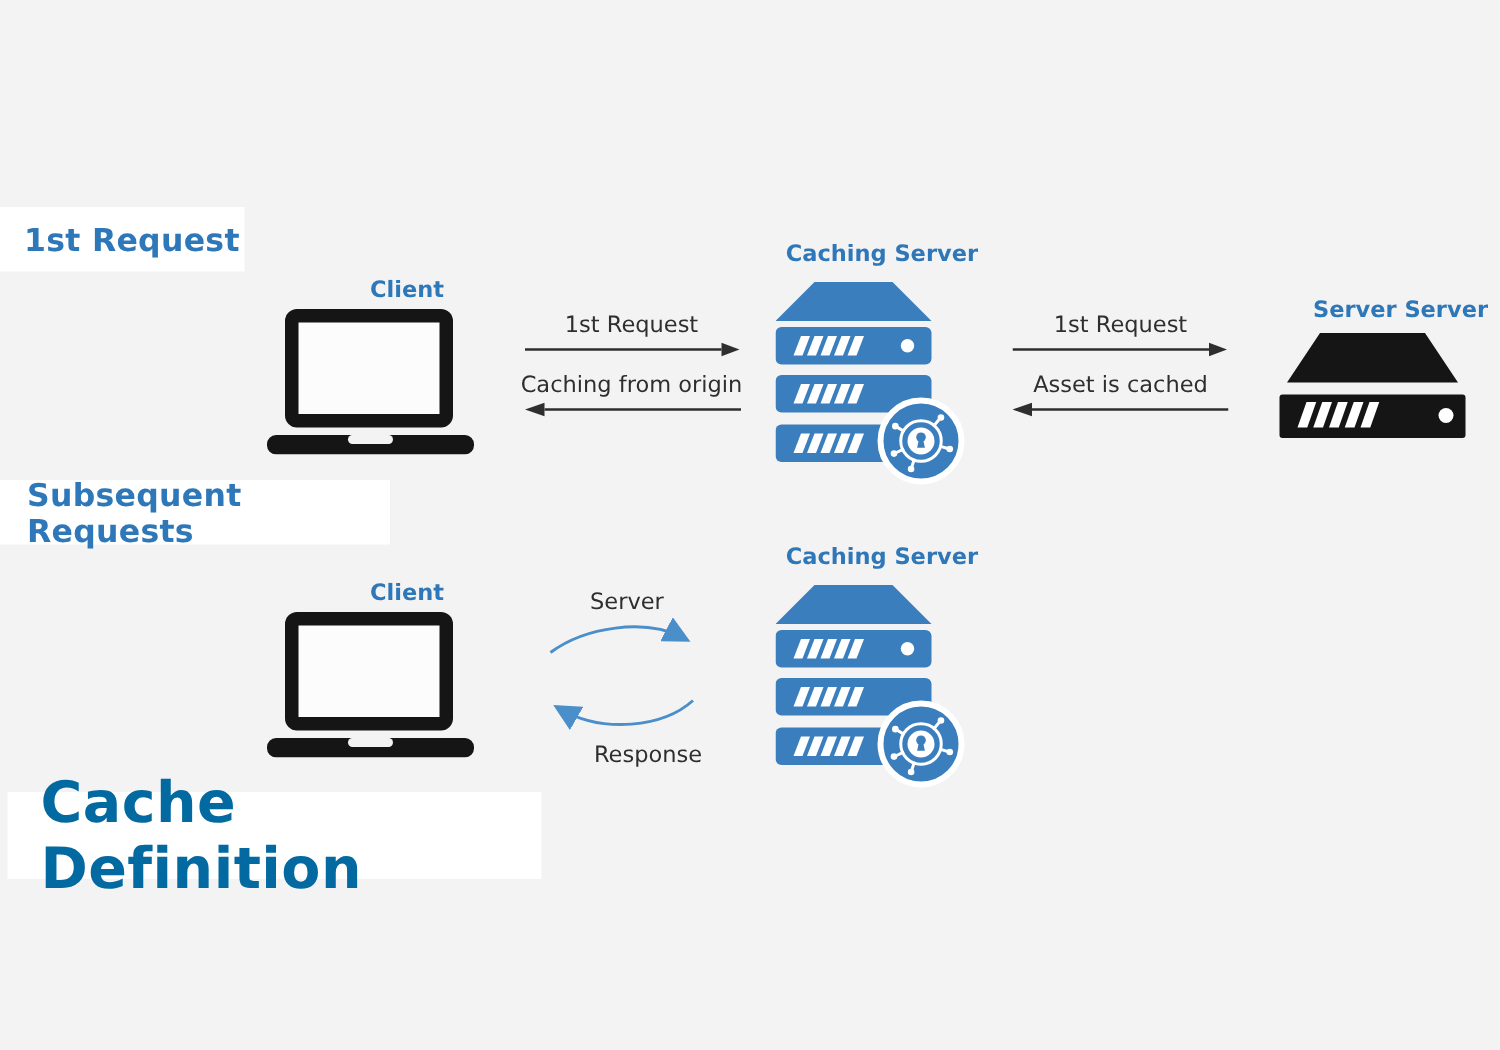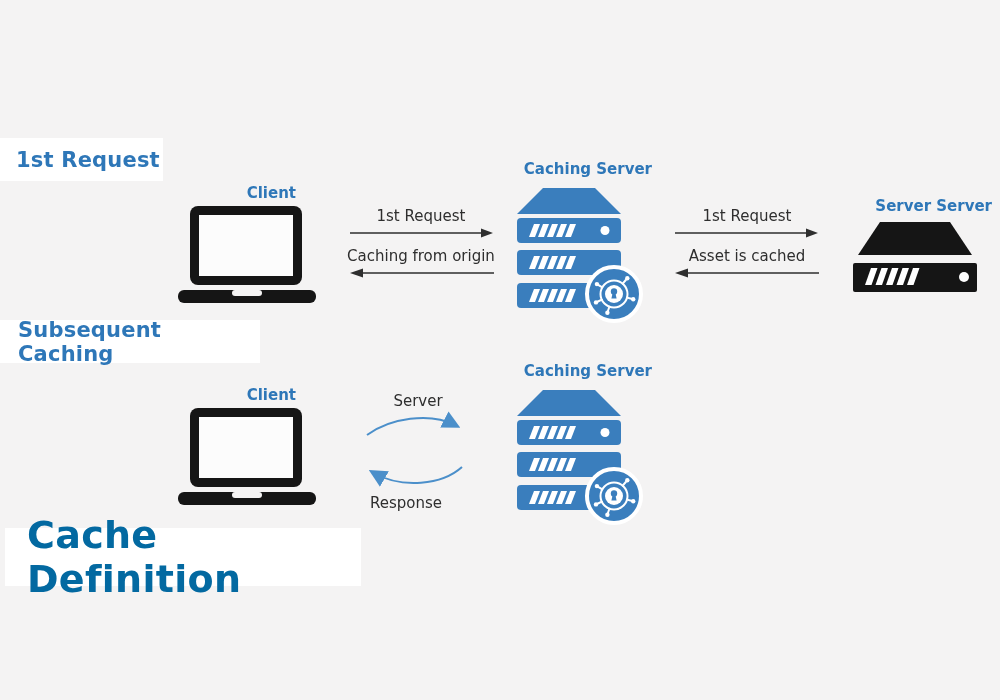--- a/index.html
+++ b/index.html
@@ -139,21 +139,21 @@
   <line x1="13" y1="6" x2="144" y2="6" stroke="#2e2e2e" stroke-width="1.6"></line>
   <polygon points="13,1.5 0,6 13,10.5" fill="#2e2e2e"></polygon>
 </svg>
 
 <div class="abs node-label" style="left:842px;top:197px;width:150px;">Server Server</div>
 <svg class="abs" style="left:852px;top:222px;" width="126" height="71" viewBox="0 0 126 71">
     <use href="#g-origin"></use>
   </svg>
 
 <div class="abs heading-box" style="left:0;top:320px;width:260px;height:43px;padding-left:18px;box-sizing:border-box;">
-  <span class="heading-text">Subsequent Caching</span>
+  <span class="heading-text">Subsequent Requests</span>
 </div>
 
 <div class="abs node-label" style="left:196px;top:386px;width:100px;">Client</div>
 <svg class="abs" style="left:178px;top:408px;" width="138" height="97" viewBox="0 0 138 97">
     <use href="#g-laptop"></use>
   </svg>
 
 <div class="abs arrow-label" style="left:358px;top:392px;width:120px;">Server</div>
 <svg class="abs" style="left:360px;top:410px;" width="108" height="28">
   <defs>
@@ -164,21 +164,21 @@
   <path d="M 7,25 C 30,8 70,2 95,15" fill="none" stroke="#4b8fca" stroke-width="2" marker-end="url(#ca1)"></path>
 </svg>
 <svg class="abs" style="left:362px;top:455px;" width="108" height="32">
   <defs>
     <marker id="ca2" markerWidth="9" markerHeight="9" refX="6" refY="4.5" orient="auto">
       <polygon points="0,0 9,4.5 0,9" fill="#4b8fca"></polygon>
     </marker>
   </defs>
   <path d="M 100,12 C 80,30 40,34 12,18" fill="none" stroke="#4b8fca" stroke-width="2" marker-end="url(#ca2)"></path>
 </svg>
-<div class="abs arrow-label" style="left:346px;top:494px;width:120px;">Response</div>
+<div class="abs arrow-label" style="left:372px;top:494px;width:120px;">Response</div>
 
 <div class="abs node-label" style="left:492px;top:362px;width:160px;">Caching Server</div>
 <svg class="abs" style="left:517px;top:390px;" width="128" height="136" viewBox="0 0 128 136">
     <use href="#g-server"></use>
   </svg>
 
 <div class="abs heading-box" style="left:5px;top:528px;width:356px;height:58px;padding-left:22px;box-sizing:border-box;">
   <span class="title-text">Cache Definition</span>
 </div>
 

